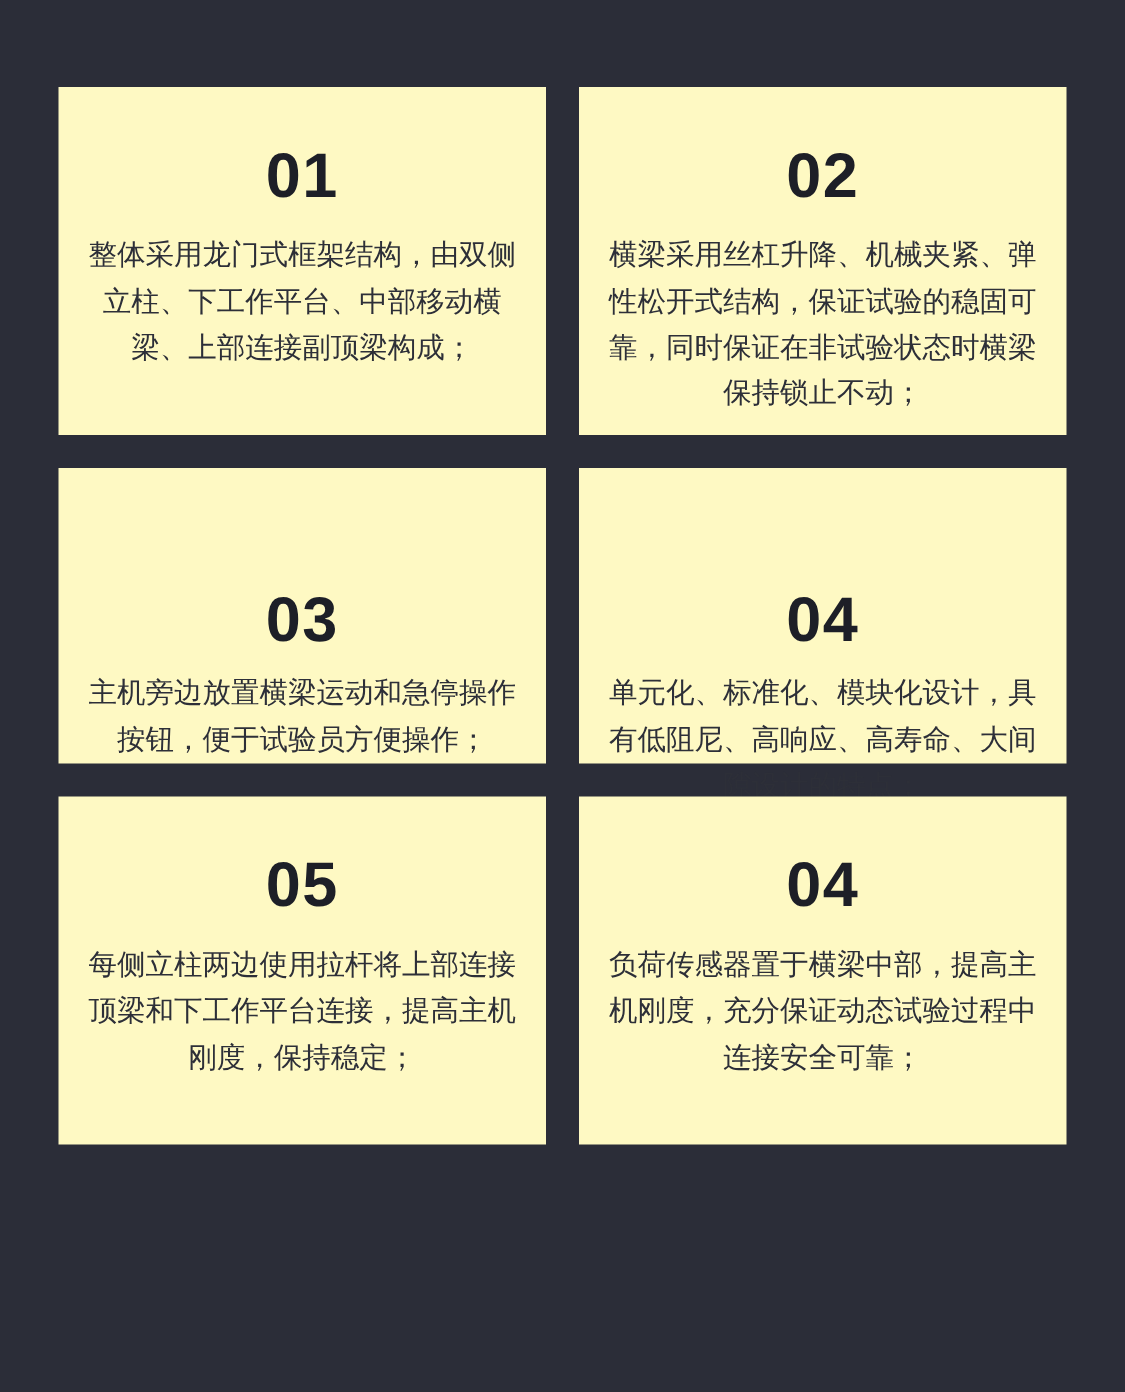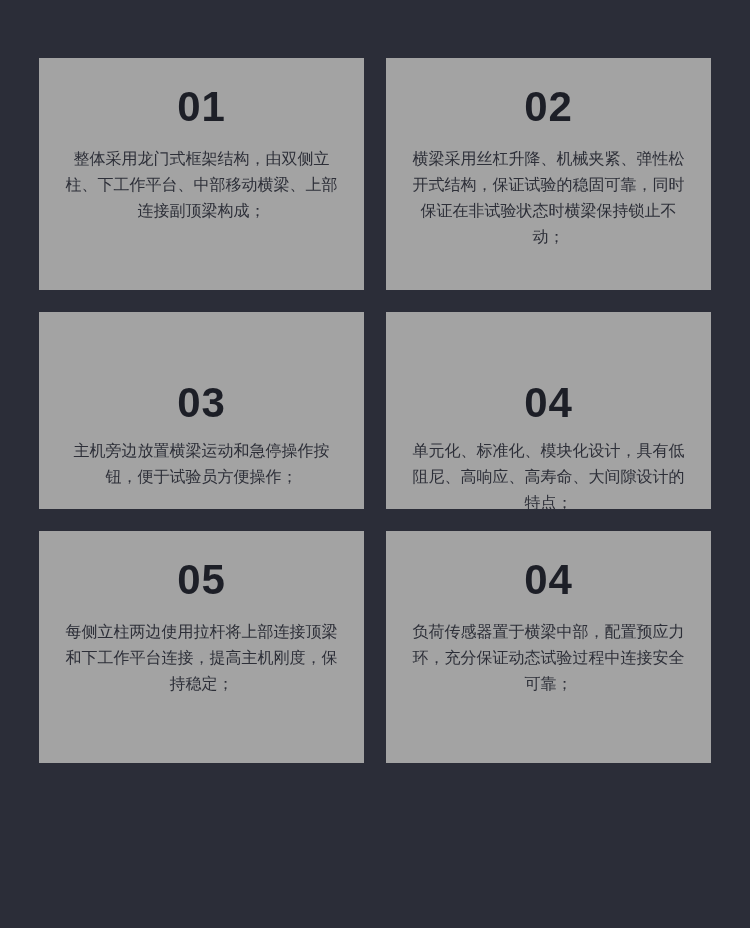--- a/index.html
+++ b/index.html
@@ -32,38 +32,38 @@
     margin: 0 auto;
     padding-top: 58px;
     width: 672px;
     display: grid;
     grid-template-columns: 325px 325px;
     grid-template-rows: 232px 197px 232px;
     column-gap: 22px;
     row-gap: 22px;
   }
   .card {
-    background: #a3a3a3;
+    background: #fef9c3;
     box-sizing: border-box;
-    padding: 26px 20px 18px 20px;
+    padding: 36px 20px 18px 20px;
     display: flex;
     flex-direction: column;
     align-items: center;
   }
   .card-number {
     color: #1d1f27;
     font-size: 42px;
     font-weight: bold;
     letter-spacing: 1px;
     line-height: 1.1;
     margin-bottom: 16px;
   }
   .card-text {
     color: #2d2f38;
-    font-size: 16px;
+    font-size: 19px;
     line-height: 1.62;
     text-align: center;
     width: 100%;
   }
   .card.compact .card-number {
     margin-bottom: 12px;
     margin-top: 42px;
   }
 </style>
 </head>
@@ -94,17 +94,17 @@
       <div class="card-text">单元化、标准化、模块化设计，具有低阻尼、高响应、高寿命、大间隙设计的特点；</div>
     </div>
 
     <div class="card">
       <div class="card-number">05</div>
       <div class="card-text">每侧立柱两边使用拉杆将上部连接顶梁和下工作平台连接，提高主机刚度，保持稳定；</div>
     </div>
 
     <div class="card">
       <div class="card-number">04</div>
-      <div class="card-text">负荷传感器置于横梁中部，配置预应力环，充分保证动态试验过程中连接安全可靠；</div>
+      <div class="card-text">负荷传感器置于横梁中部，提高主机刚度，充分保证动态试验过程中连接安全可靠；</div>
     </div>
 
   </div>
 </div>
 
 </body></html>

